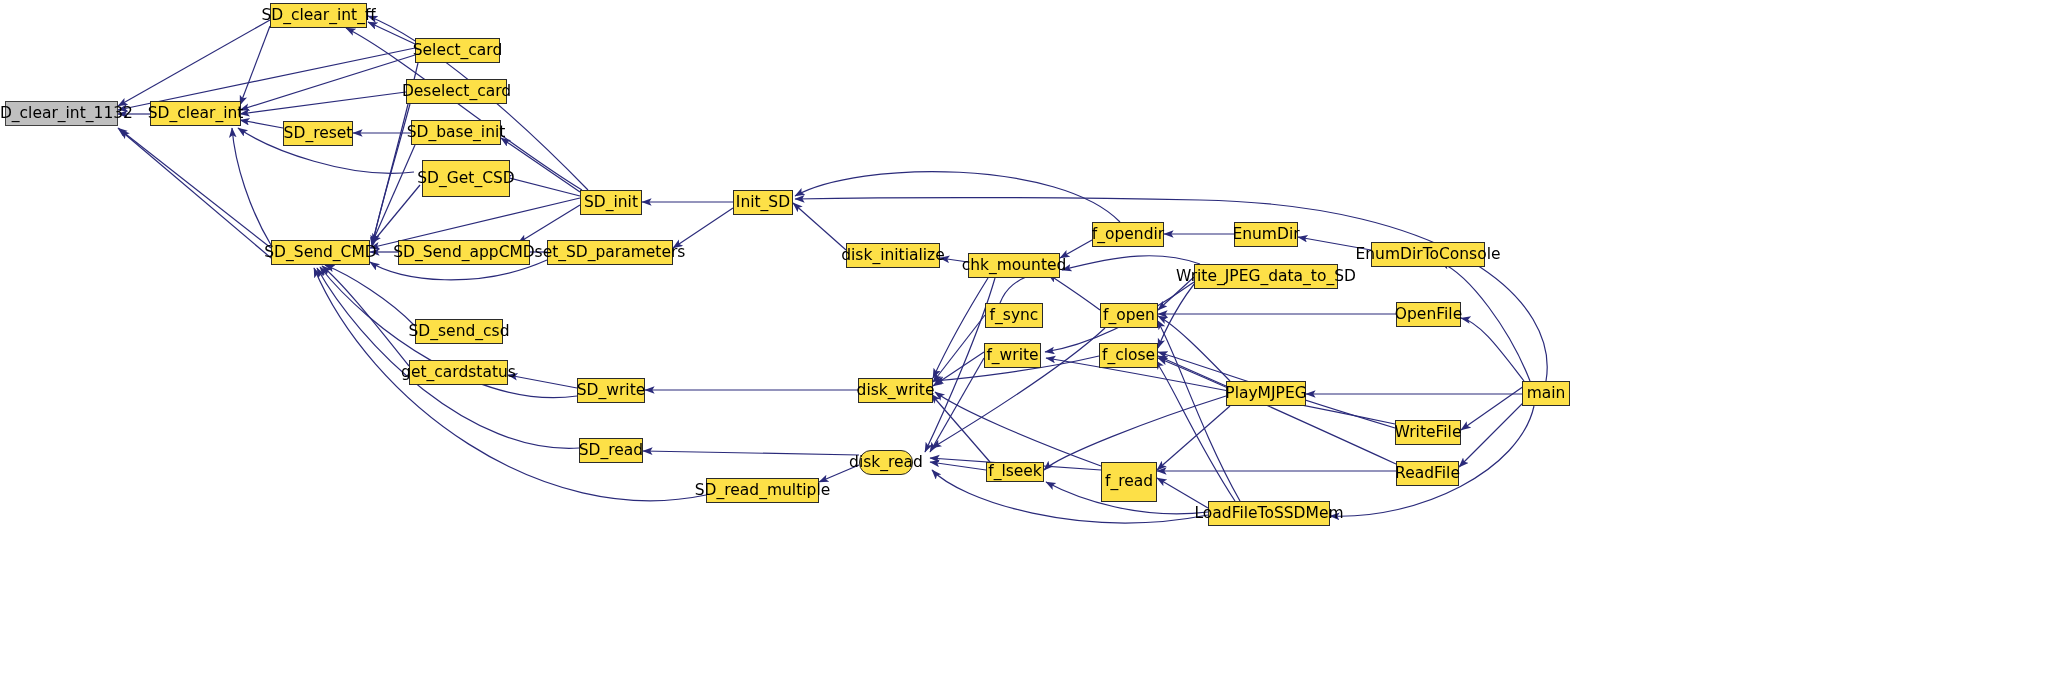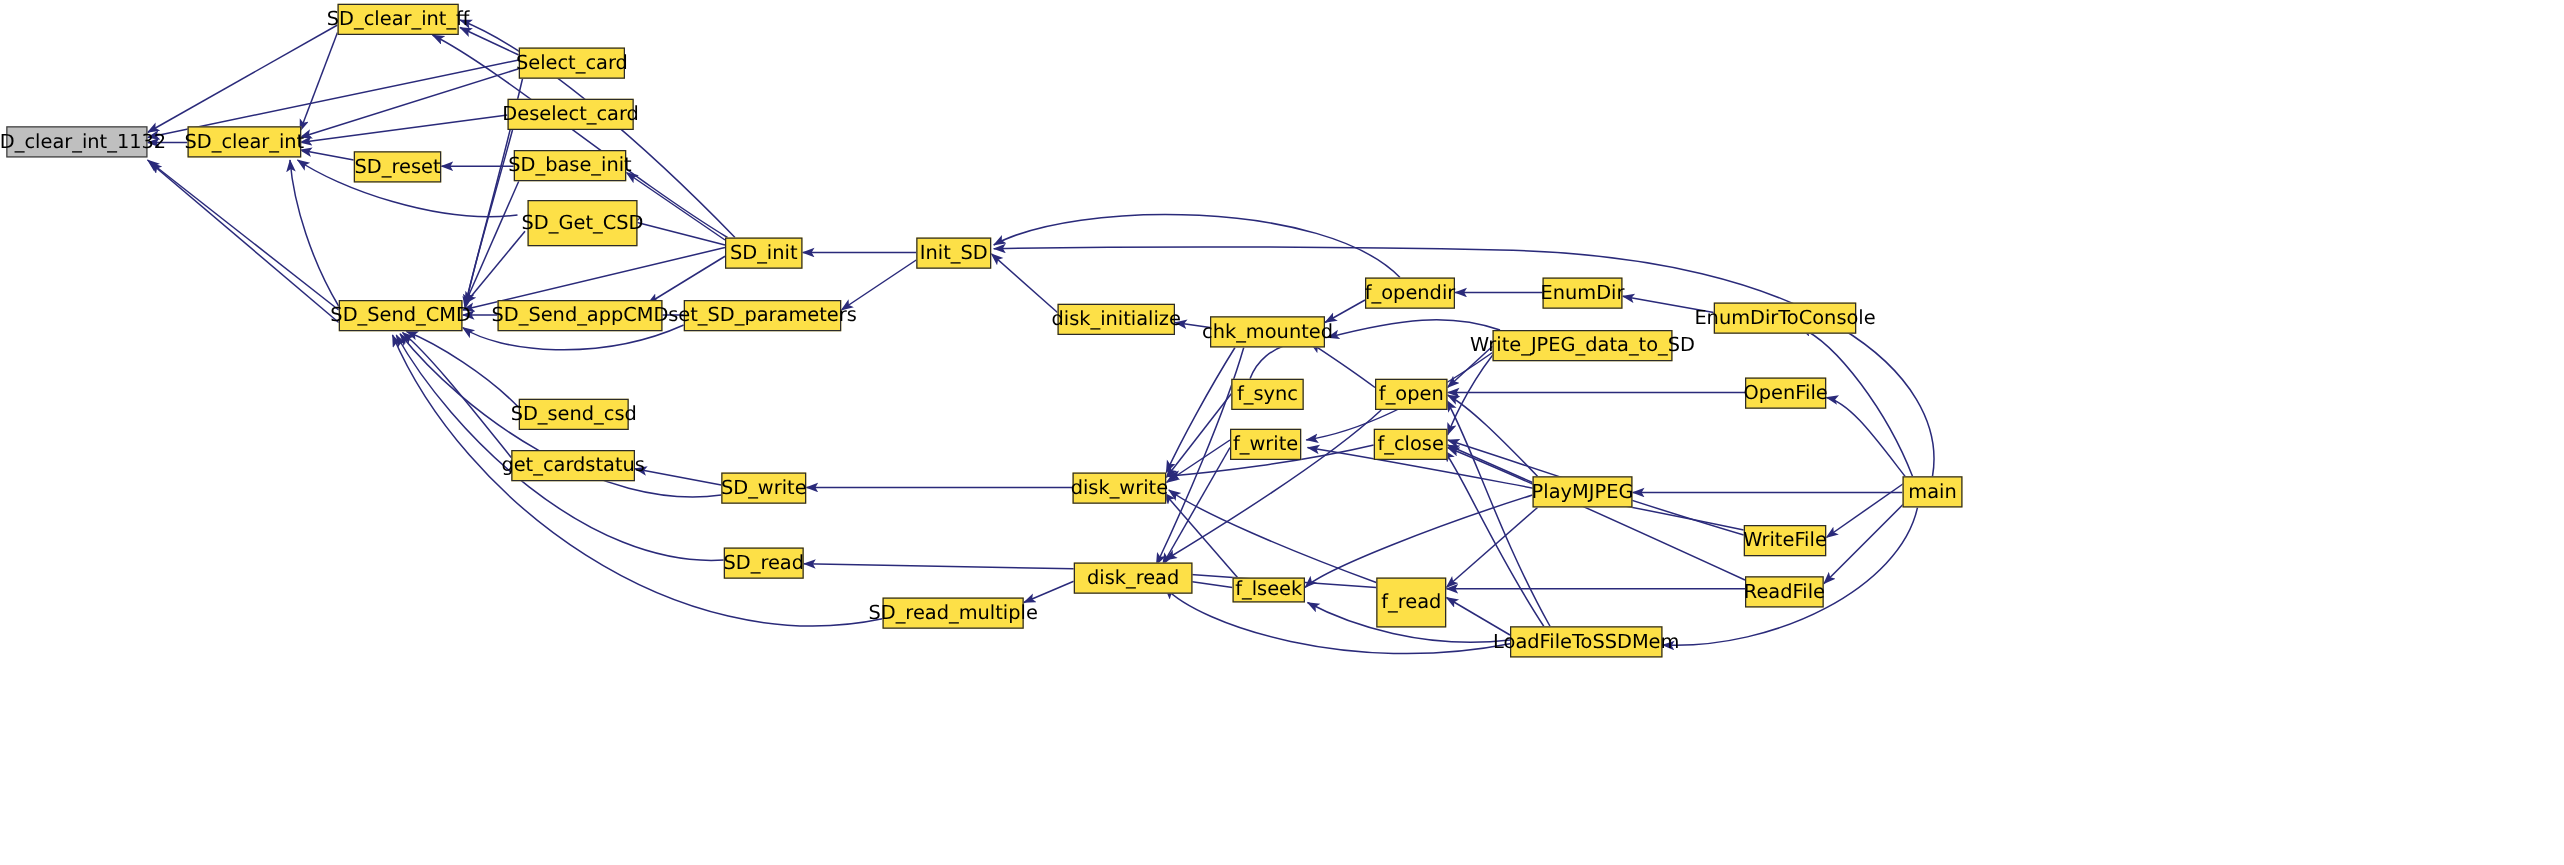--- a/index.html
+++ b/index.html
@@ -163,21 +163,21 @@
       </div>
       <div class="node" style="left: 846px; top: 243px; width: 94px; height: 25px;">
         <span class="lbl">disk_initialize</span>
       </div>
       <div class="node" style="left: 968px; top: 253px; width: 92px; height: 25px;">
         <span class="lbl">chk_mounted</span>
       </div>
       <div class="node" style="left: 858px; top: 378px; width: 75px; height: 25px;">
         <span class="lbl">disk_write</span>
       </div>
-      <div class="node" style="left: 859px; top: 450px; width: 95px; height: 25px;">
+      <div class="node" style="left: 859px; top: 450px; width: 54px; height: 25px; border-radius: 12px;">
         <span class="lbl">disk_read</span>
       </div>
       <div class="node" style="left: 985px; top: 303px; width: 58px; height: 25px;">
         <span class="lbl">f_sync</span>
       </div>
       <div class="node" style="left: 984px; top: 343px; width: 57px; height: 25px;">
         <span class="lbl">f_write</span>
       </div>
       <div class="node" style="left: 986px; top: 462px; width: 58px; height: 20px;">
         <span class="lbl">f_lseek</span>

